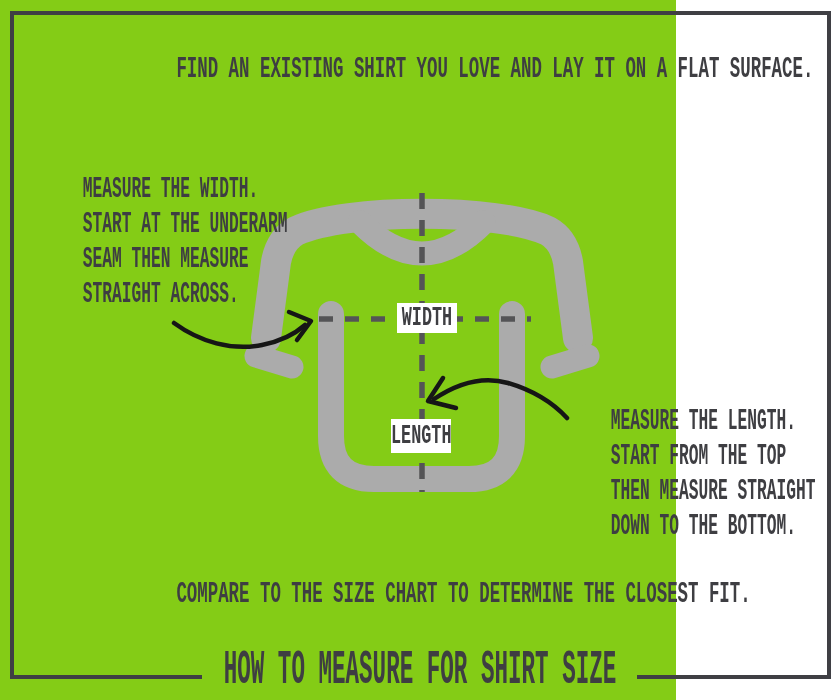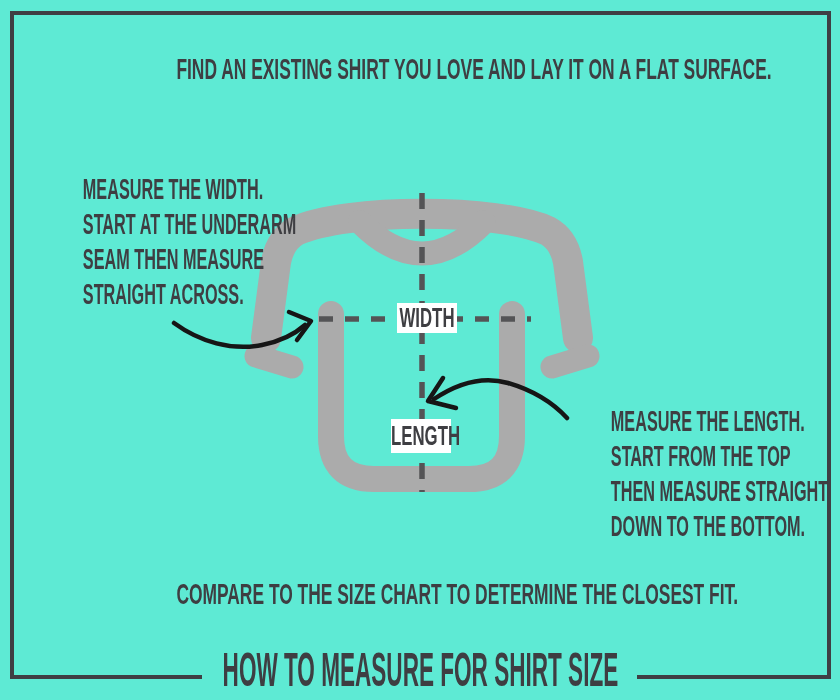--- a/index.html
+++ b/index.html
@@ -1,18 +1,18 @@
 <!DOCTYPE html>
 <html><head>
 <meta charset="utf-8">
 <style>
   html,body{margin:0;padding:0;background:#ffffff;}
   body{width:840px;height:700px;overflow:hidden;
        font-family:"Liberation Sans", sans-serif;}
-  .canvas{position:relative;width:840px;height:700px;background:#5eead4;}
+  .canvas{position:relative;width:676px;height:700px;background:#84cc16;font-family:Liberation Mono, monospace;}
 
   
   .frame{position:absolute;left:10px;top:11px;width:821px;height:668px;
          box-sizing:border-box;border:4px solid #3f3f44;border-bottom:none;}
   .frame-seg{position:absolute;top:675px;height:4px;background:#3f3f44;}
   .frame-seg.left{left:10px;width:192px;}
   .frame-seg.right{left:637px;width:194px;}
 
   
   svg.diagram{position:absolute;left:0;top:0;width:840px;height:700px;}

